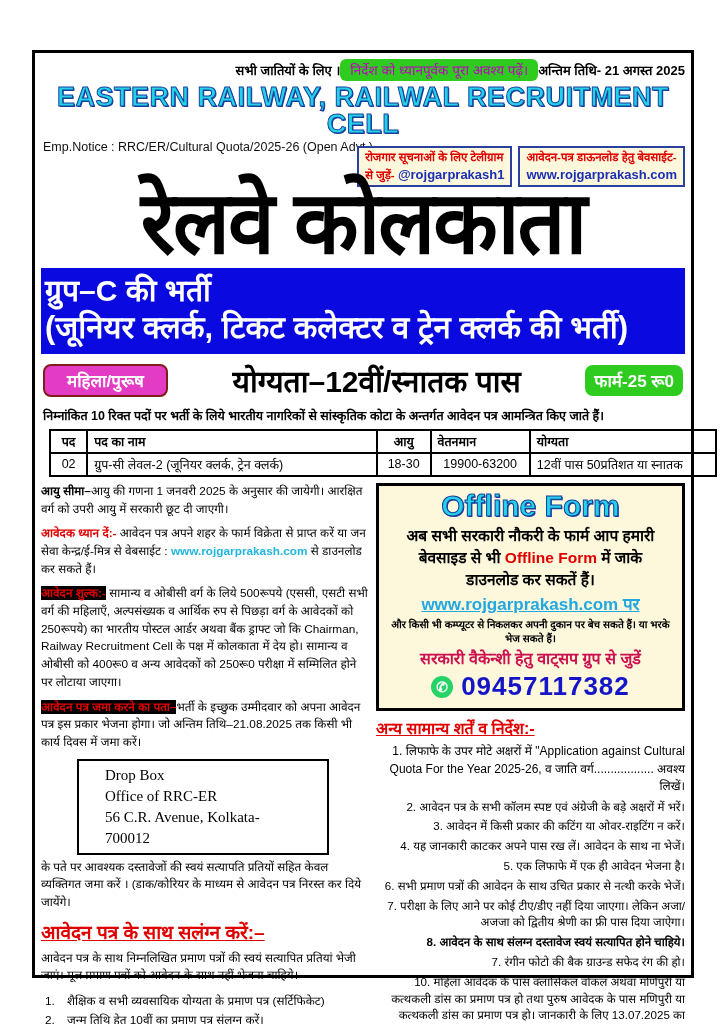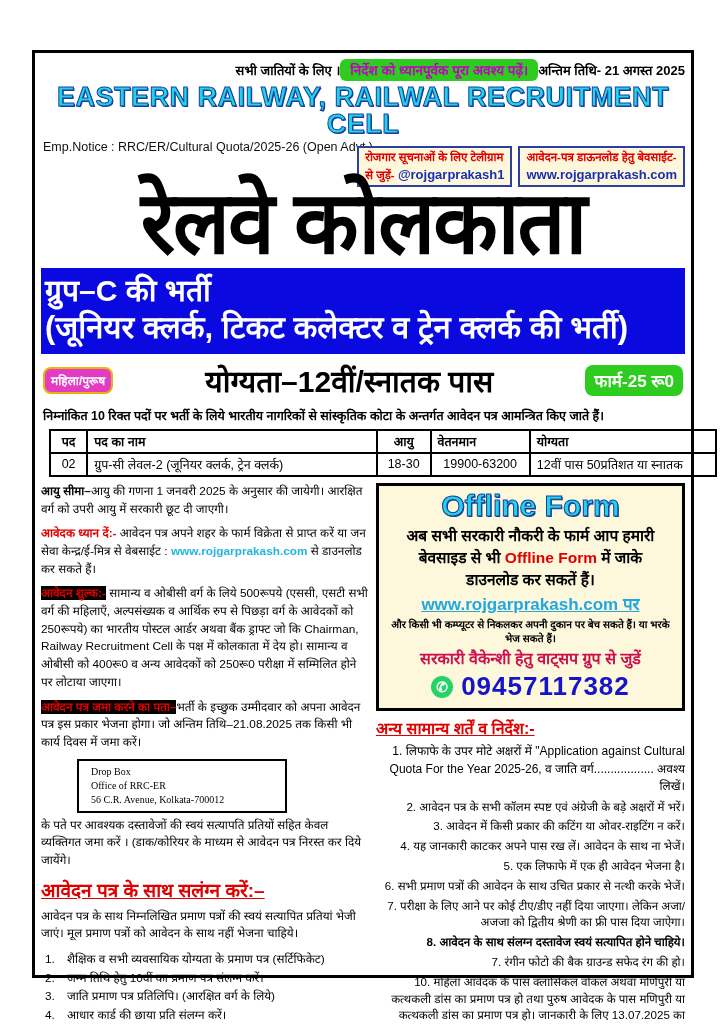--- a/index.html
+++ b/index.html
@@ -4,61 +4,61 @@
 <style>
   * { margin:0; padding:0; box-sizing:border-box; }
   html,body { width:724px; background:#fff; }
   body { font-family:"Liberation Sans", sans-serif; color:#000; }
   .page { position:relative; width:724px; height:1024px; background:#fff; overflow:hidden; }
   .frame { position:absolute; left:32px; top:50px; width:662px; height:928px; border:3px solid #000; background:#fff; padding:4px 6px 0 6px; }
 
   
   .topstrip { display:flex; align-items:center; justify-content:flex-end; height:26px; }
   .topstrip .left, .topstrip .right { font-weight:bold; font-size:13px; }
-  .green-pill { background:#2ecc1e; border-radius:6px; padding:2px 10px; color:#c400c4; font-weight:bold; font-size:13.5px; }
+  .green-pill { background:#2ecc1e; border-radius:6px; padding:2px 10px; color:#c400c4; font-weight:normal; font-size:13.5px; }
 
   .orgtitle { text-align:center; font-size:27px; font-weight:900; color:#24d2e8; letter-spacing:0.5px;
               -webkit-text-stroke:1px #1a3e9e; text-shadow:1px 1px 0 #1a3e9e; line-height:1.0; margin-top:1px; }
 
   .notice-row { position:relative; height:52px; margin-top:2px; }
   .emp-notice { position:absolute; left:2px; top:0; font-size:12.5px; color:#111; }
   .contact-boxes { position:absolute; right:0; top:6px; display:flex; gap:6px; }
   .cbox { background:#fdf7dc; border:2px solid #2a3f9e; padding:2px 6px; font-size:11.5px; font-weight:bold; color:#e00000; text-align:left; line-height:1.35; }
   .cbox .blue { color:#1a2fb4; font-size:13px; }
 
   .headline { text-align:center; font-size:84px; font-weight:900; line-height:0.95; letter-spacing:-2px;
               transform:scaleY(1.04); margin-top:-8px; white-space:nowrap; }
 
   .bluebox { background:#0a0ae0; color:#fff; text-align:left; padding:6px 4px 8px 4px; margin-top:4px; }
   .bluebox .l1 { font-size:30px; font-weight:900; line-height:1.1; }
   .bluebox .l2 { font-size:31px; font-weight:900; line-height:1.2; margin-top:2px; }
 
   .band { display:flex; align-items:center; justify-content:space-between; margin-top:6px; padding:0 2px; }
-  .pill-magenta { background:#e33bc3; color:#fff; font-weight:bold; font-size:12px; border:2px solid #eab308; border-radius:8px; padding:3px 6px; }
+  .pill-magenta { background:#e33bc3; color:#fff; font-weight:bold; font-size:17px; border:2px solid #7f1d1d; border-radius:8px; padding:3px 22px; }
   .band .qual { font-size:30px; font-weight:900; }
   .pill-green { background:#2ecc1e; color:#fff; font-weight:bold; font-size:17px; border-radius:8px; padding:4px 9px; }
 
   .intro { font-size:12.5px; font-weight:bold; margin-top:6px; padding-left:2px; }
 
   table.posts { border-collapse:collapse; margin-top:5px; margin-left:8px; width:668px; }
   table.posts th, table.posts td { border:2px solid #000; font-size:12.5px; padding:2px 6px; text-align:left; }
   table.posts th { font-weight:bold; }
   table.posts td.c, table.posts th.c { text-align:center; }
 
   .columns { display:flex; margin-top:6px; gap:8px; }
   .colL { width:330px; }
   .colR { width:312px; }
 
   .colL p { font-size:11.8px; line-height:1.5; margin-bottom:7px; }
   .lead-red { color:#e00000; font-weight:bold; }
   .lead-hl { color:#e00000; font-weight:bold; background:#000000; }
   .link-cyan { color:#21b6de; font-weight:bold; }
 
-  .dropbox { border:2px solid #000; width:210px; margin:2px 0 4px 36px; padding:4px 12px;
-             font-family:"Liberation Serif", serif; font-size:10px; line-height:1.4; }
+  .dropbox { border:2px solid #000; width:252px; margin:2px 0 4px 36px; padding:4px 26px;
+             font-family:"Liberation Serif", serif; font-size:15px; line-height:1.4; }
 
   .attach-h { color:#e00000; font-size:19px; font-weight:900; text-decoration:underline; margin:4px 0 5px 0; }
   .alist { margin-bottom:8px; }
   .aitem { display:flex; font-size:11.8px; line-height:1.58; }
   .aitem .n { width:26px; flex:none; padding-left:4px; }
   .aitem .t { flex:1; }
 
   .offline-box { background:#fdf7dc; border:3px solid #000; padding:4px 6px 6px 6px; text-align:center; }
   .offline-title { font-size:30px; font-weight:900; color:#24d2e8; -webkit-text-stroke:1px #1a3e9e; text-shadow:1px 1px 0 #1a3e9e; line-height:1.05; }
   .offline-box .b1 { font-size:15.5px; font-weight:bold; margin-top:3px; }

